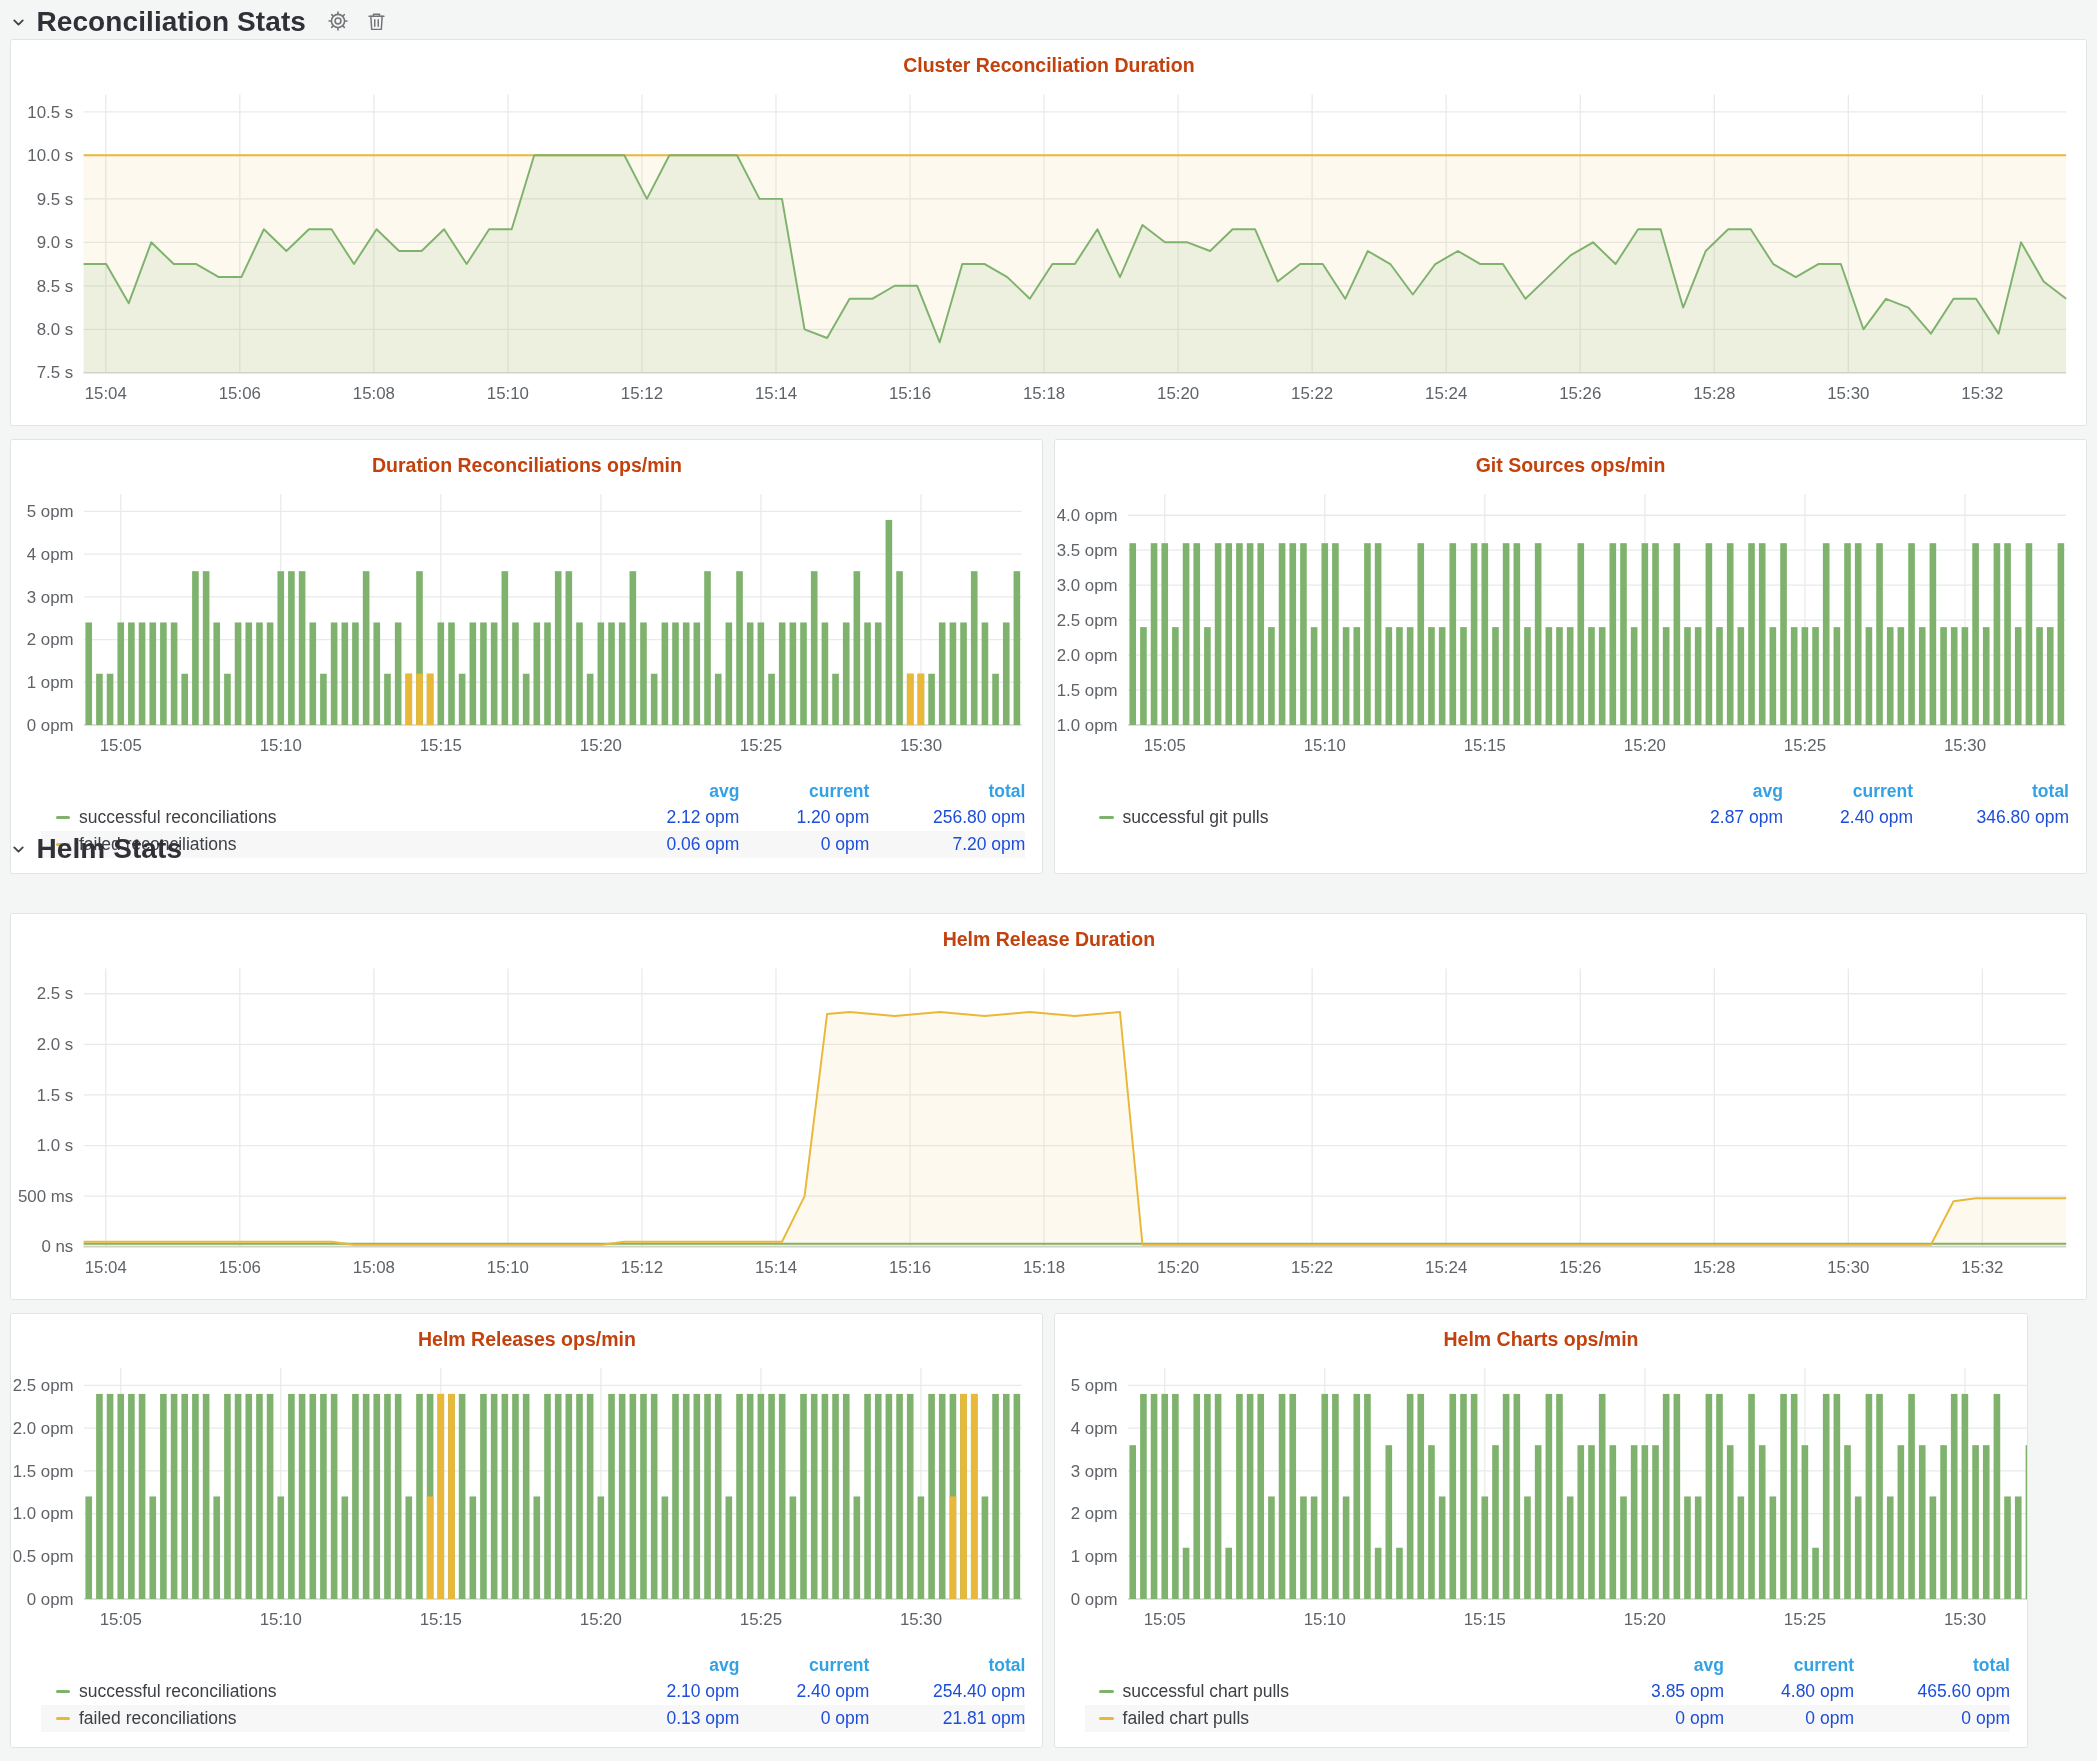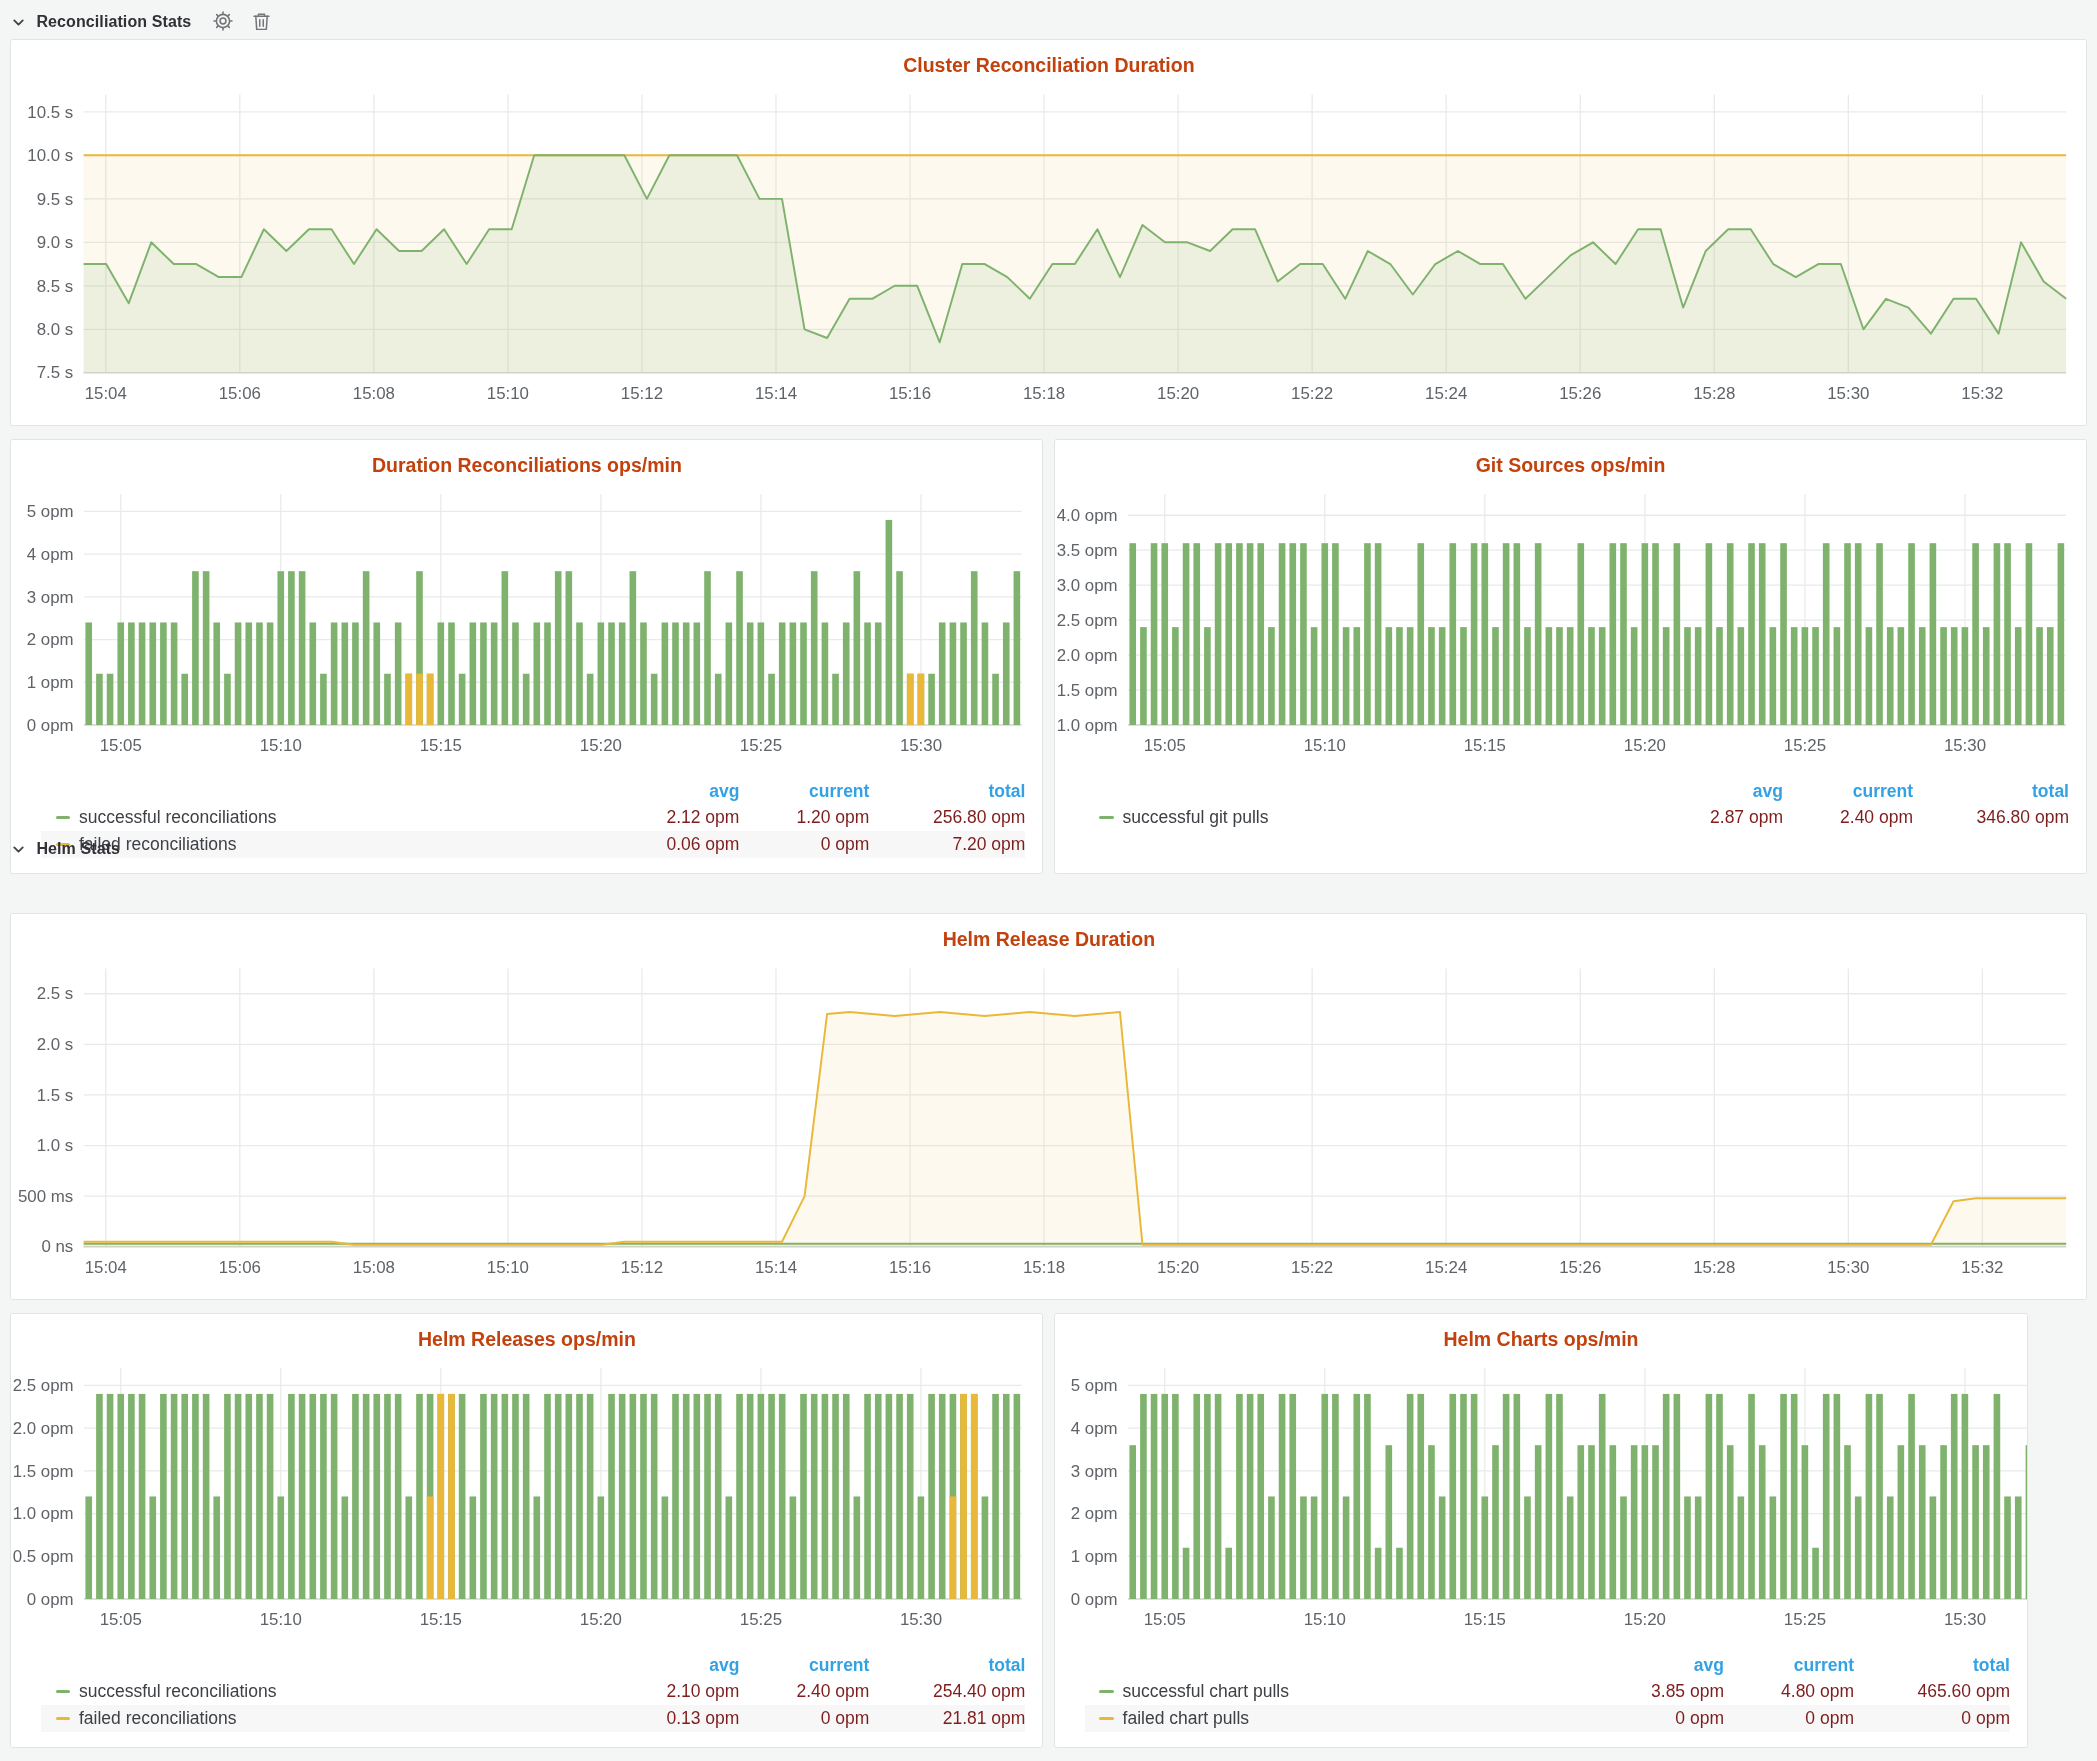--- a/index.html
+++ b/index.html
@@ -7,40 +7,40 @@
     width:2097px;height:1761px;position:relative;
     background:#f4f5f5;
     font-family:"Liberation Sans", sans-serif;
     color:#35373c;
   }
   .section-header{
     position:absolute;left:10.4px;height:34px;
     display:flex;align-items:center;gap:9px;cursor:pointer;
   }
   .section-header .chev{display:flex;align-items:center;}
-  .section-title{font-size:16px;font-weight:700;color:#2f3136;letter-spacing:0.1px;}
+  .section-title{font-size:28px;font-weight:700;color:#2f3136;letter-spacing:0.1px;}
   .section-icons{display:flex;align-items:center;gap:17px;margin-left:11.7px;}
   .panel{
     position:absolute;background:#ffffff;border:1.3px solid #e2e3e5;border-radius:2.6px;
     box-sizing:border-box;overflow:hidden;
   }
   .panel-title{
     text-align:center;padding-top:14.3px;height:40px;box-sizing:border-box;
     font-size:19.5px;font-weight:600;color:#c2410c;
   }
   .chart-mount{display:block;}
   .legend{margin-top:17px;padding:0 17px 0 30px;}
   .legend-grid{display:grid;grid-template-columns:1fr 130px 130px 156px;align-items:center;}
   .legend-head{height:25px;}
   .legend-head .stat{color:#33a2e5;font-weight:700;font-size:17.5px;text-align:right;}
   .legend-row{height:27px;font-size:17.5px;color:#3d4045;}
   .legend-row.striped{background:#f7f7f8;}
   .legend-label-cell{display:flex;align-items:center;gap:9px;padding-left:14.3px;}
   .swatch{width:14.3px;height:3.2px;border-radius:1.9px;flex:0 0 auto;}
-  .stat-val{text-align:right;font-size:17.5px;color:#7f1d1d;}
+  .stat-val{text-align:right;font-size:17.5px;color:#1d4ed8;}
   svg text{font-family:"Liberation Sans", sans-serif;}
 </style>
 </head>
 <body>
 
 <div class="section-header" style="top:5.2px;">
   <span class="chev">
     <svg width="17" height="17" viewBox="0 0 24 24" fill="none" stroke="#404348" stroke-width="2.6" stroke-linecap="round" stroke-linejoin="round">
         <path d="M6 9l6 6 6-6"></path>
       </svg>

